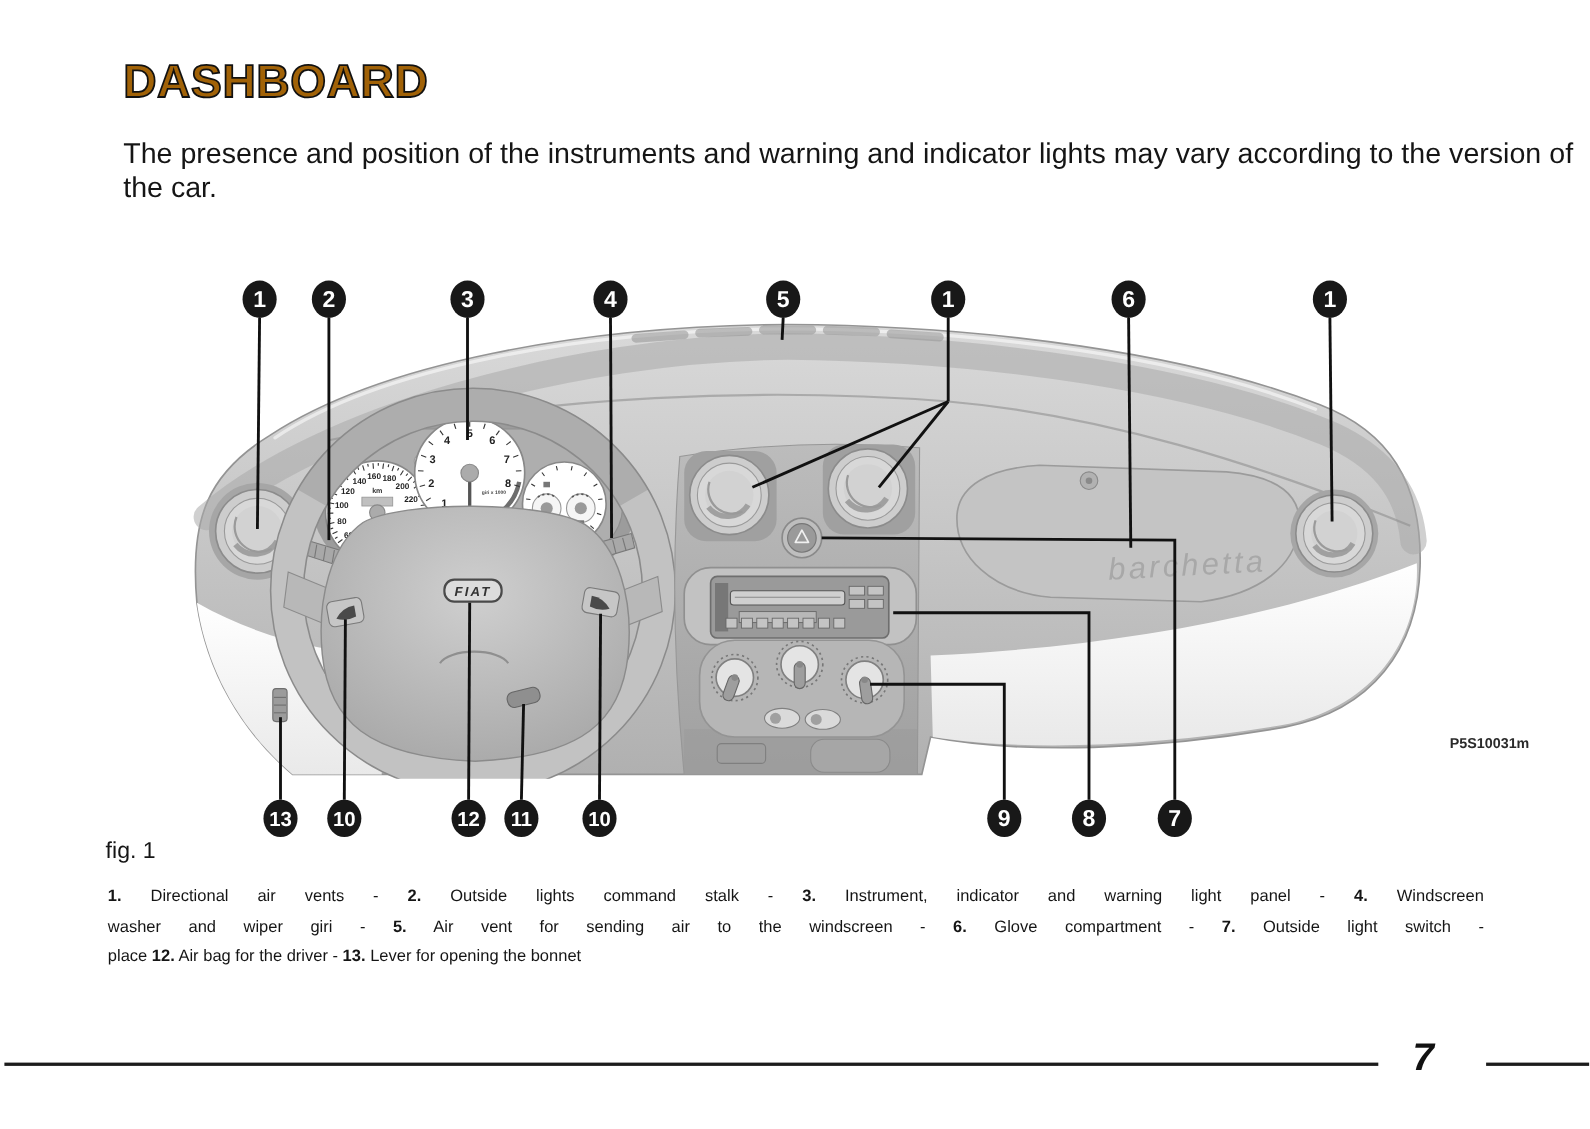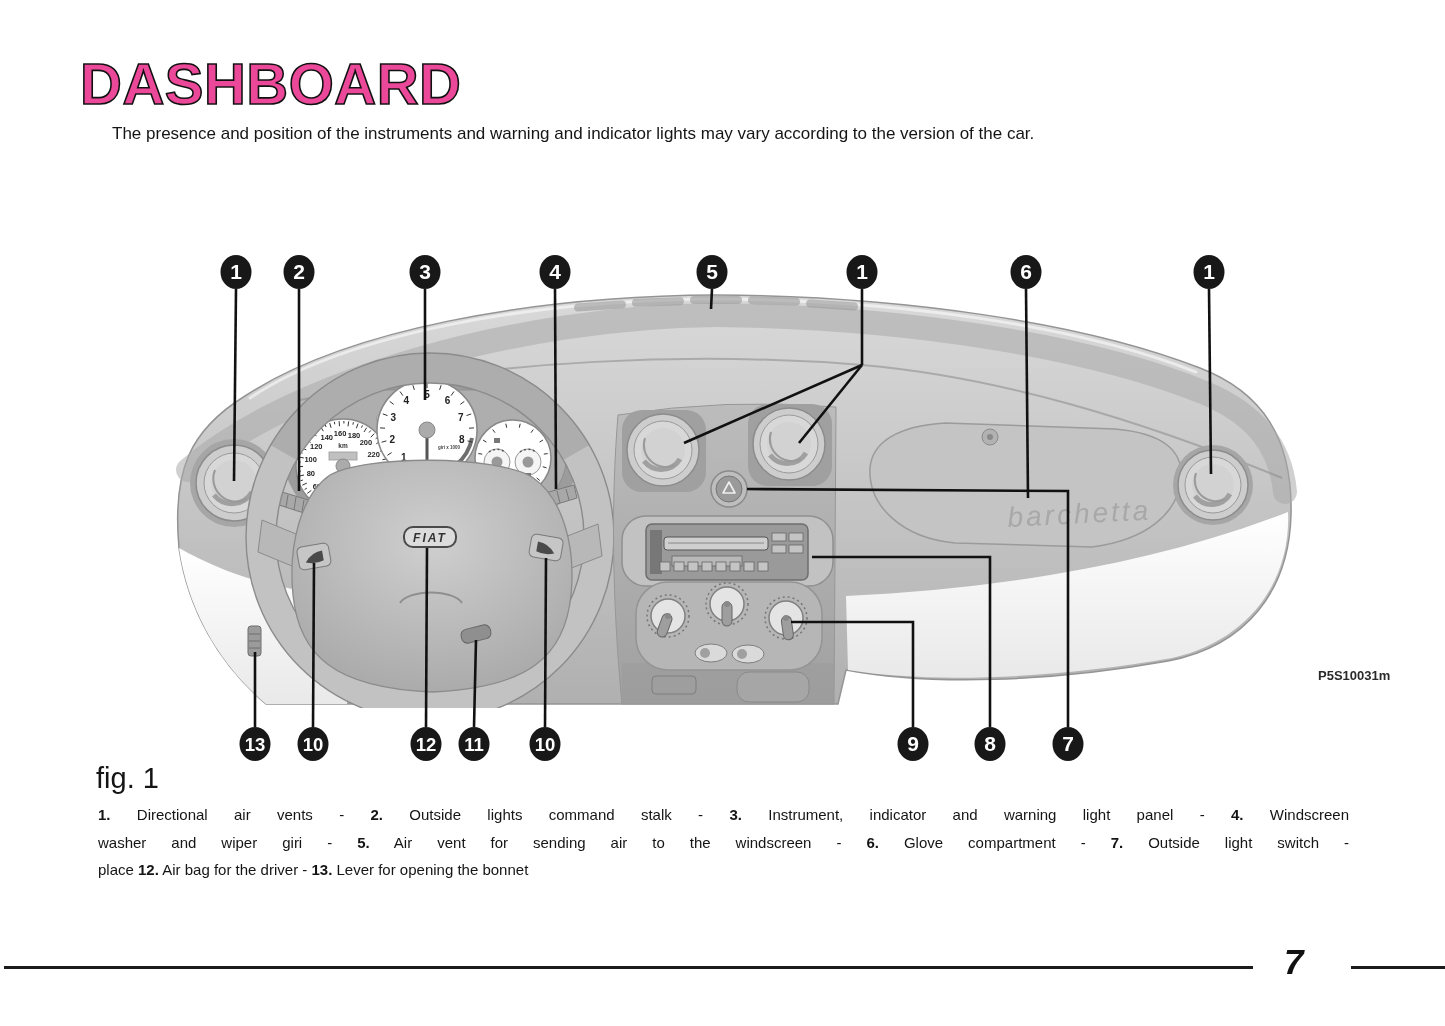--- a/index.html
+++ b/index.html
@@ -1,22 +1,22 @@
 <!DOCTYPE html>
 <html><head>
 <meta charset="utf-8">
 <style>
   html,body{margin:0;padding:0;background:#ffffff;}
   #page{position:relative;width:1445px;height:1026px;background:#ffffff;overflow:hidden;
         font-family:"Liberation Sans",sans-serif;color:#111;}
   .abs{position:absolute;}
-  #title{left:80px;top:50px;font-size:58px;font-weight:bold;letter-spacing:.5px;
-         -webkit-text-stroke:1.6px #111;color:#ec4899;}
-  #subtitle{left:112px;top:124px;font-size:17px;color:#151515;}
-  #figlabel{left:96px;top:762px;font-size:29px;color:#151515;}
+  #title{left:112px;top:50px;font-size:42px;font-weight:bold;letter-spacing:.5px;
+         -webkit-text-stroke:1.6px #111;color:#a16207;}
+  #subtitle{left:112px;top:124px;font-size:26px;color:#151515;}
+  #figlabel{left:96px;top:762px;font-size:21px;color:#151515;}
   #imgcode{left:1270px;top:668px;font-size:13px;font-weight:bold;color:#2a2a2a;padding-left:48px;}
   #caption{left:98px;top:801px;width:1251px;font-size:15px;line-height:27.6px;color:#151515;}
   .cap-line{white-space:normal;}
   .cap-line.just{text-align:justify;text-align-last:justify;}
   .cap-line b{font-weight:bold;}
   #pagenum{left:1284px;top:942px;font-size:35px;font-weight:bold;font-style:italic;color:#111;}
   .rule{background:#1c1c1c;height:2.5px;}
   #rule-long{left:4px;top:966px;width:1249px;}
   #rule-short{left:1351px;top:966px;width:94px;}
   #side-tab{left:1390px;top:193px;width:55px;height:90px;}

